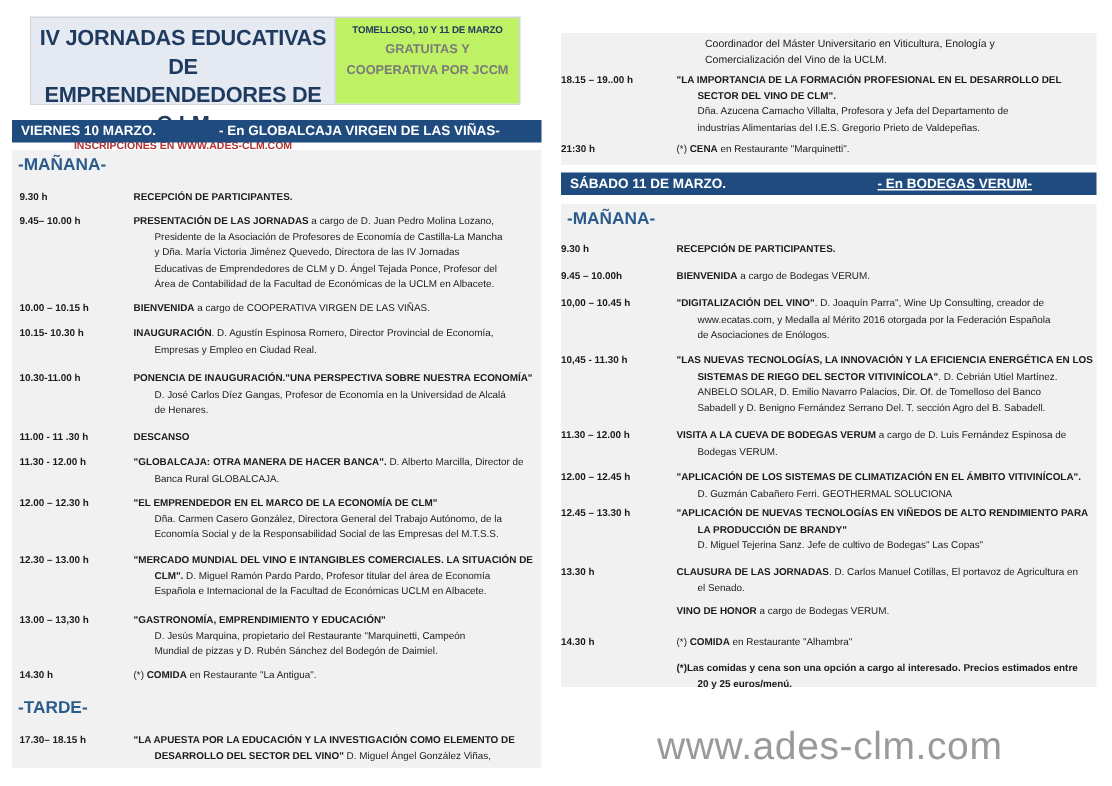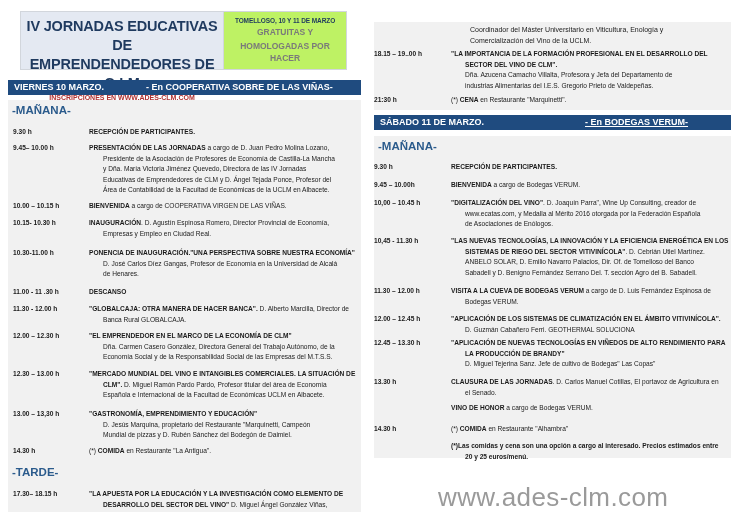--- a/index.html
+++ b/index.html
@@ -33,27 +33,27 @@
 
 <div class="hdr">
   <div class="hdr-left">
     <div class="hdr-title">IV JORNADAS EDUCATIVAS DE</div>
     <div class="hdr-title">EMPRENDENDEDORES DE C-LM</div>
     <div class="hdr-sub">INSCRIPCIONES EN WWW.ADES-CLM.COM</div>
   </div>
   <div class="hdr-right">
     <div class="hdr-place">TOMELLOSO, 10 Y 11 DE MARZO</div>
     <div class="hdr-free">GRATUITAS Y</div>
-    <div class="hdr-free">HOMOLOGADAS POR HACER</div>
+    <div class="hdr-free">COOPERATIVA POR JCCM</div>
   </div>
 </div>
 
 <div class="daybar" style="left:8px; top:80px; width:353px;">
   <span>VIERNES 10 MARZO.</span>
-  <span class="venue" style="left:138px;">- En COOPERATIVA SOBRE DE LAS VIÑAS-</span>
+  <span class="venue" style="left:138px;">- En GLOBALCAJA VIRGEN DE LAS VIÑAS-</span>
 </div>
 
 <div class="panel" style="left:8px; top:100px; width:353px; height:412px;"></div>
 <div class="section" style="left:12px; top:104px;">-MAÑANA-</div>
 <div class="section" style="left:12px; top:466px;">-TARDE-</div>
 
 <div id="fri-events">
     <div class="ev" style="left: 13px; top: 127px; width: 348px;">
       <div class="time">9.30 h</div>
       <div class="body" style="left: 76px; width: 272px;">

